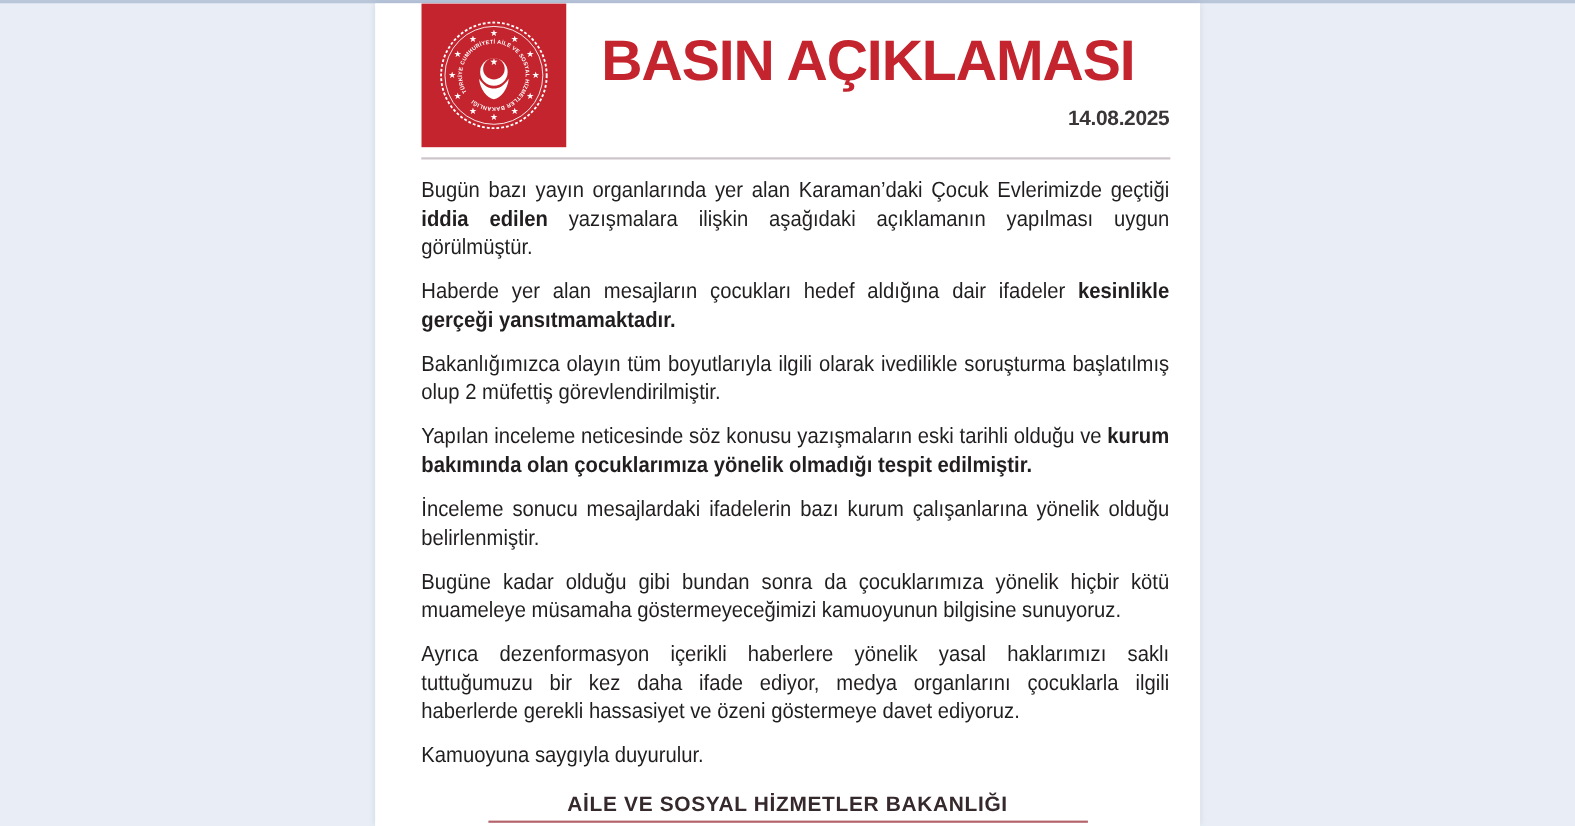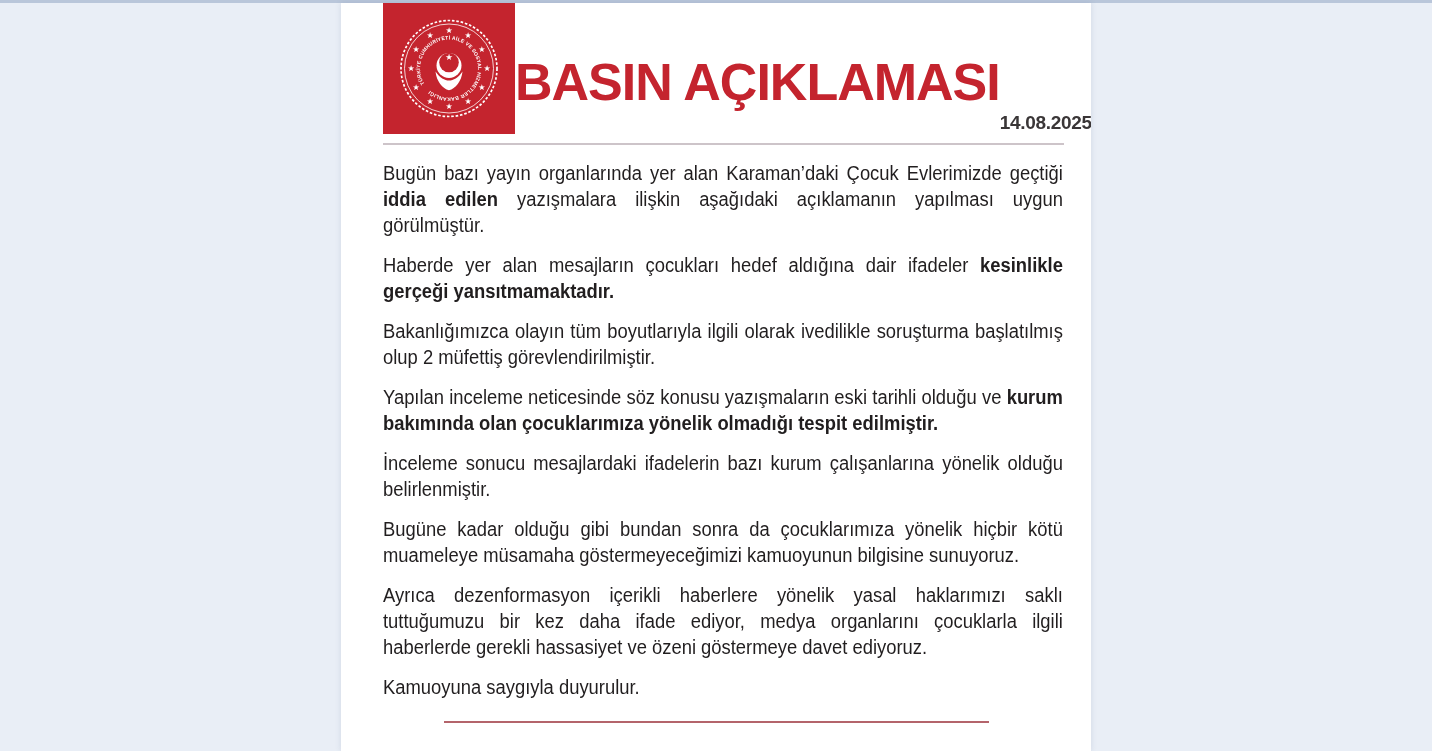--- a/index.html
+++ b/index.html
@@ -33,21 +33,21 @@
   .header {
     display: flex;
     margin-left: 42px;
     width: 680px;
   }
   .logo { width: 132px; height: 131px; flex: none; }
   .logo svg { display: block; width: 132px; height: 131px; }
   .header-right {
     flex: 1;
     display: flex;
-    flex-direction: row;
+    flex-direction: column;
     align-items: center;
   }
   .title {
     margin: 27px 0 0;
     font-size: 52px;
     font-weight: bold;
     letter-spacing: -1px;
     color: var(--brand-red);
     line-height: 1;
     white-space: nowrap;
@@ -166,18 +166,19 @@
         <p><span>Haberde yer alan mesajların çocukları hedef aldığına dair ifadeler </span><span class="b">kesinlikle gerçeği yansıtmamaktadır.</span></p>
         <p><span>Bakanlığımızca olayın tüm boyutlarıyla ilgili olarak ivedilikle soruşturma başlatılmış olup 2 müfettiş görevlendirilmiştir.</span></p>
         <p><span>Yapılan inceleme neticesinde söz konusu yazışmaların eski tarihli olduğu ve </span><span class="b">kurum bakımında olan çocuklarımıza yönelik olmadığı tespit edilmiştir.</span></p>
         <p><span>İnceleme sonucu mesajlardaki ifadelerin bazı kurum çalışanlarına yönelik olduğu belirlenmiştir.</span></p>
         <p><span>Bugüne kadar olduğu gibi bundan sonra da çocuklarımıza yönelik hiçbir kötü muameleye müsamaha göstermeyeceğimizi kamuoyunun bilgisine sunuyoruz.</span></p>
         <p><span>Ayrıca dezenformasyon içerikli haberlere yönelik yasal haklarımızı saklı tuttuğumuzu bir kez daha ifade ediyor, medya organlarını çocuklarla ilgili haberlerde gerekli hassasiyet ve özeni göstermeye davet ediyoruz.</span></p>
         <p><span>Kamuoyuna saygıyla duyurulur.</span></p>
       </div>
 
     <div class="footer">
+      <div class="ministry-name">AİLE VE SOSYAL HİZMETLER BAKANLIĞI</div>
       <div class="footer-rule"></div>
 
     </div>
 
   </div>
 </div>
 
 </body></html>

